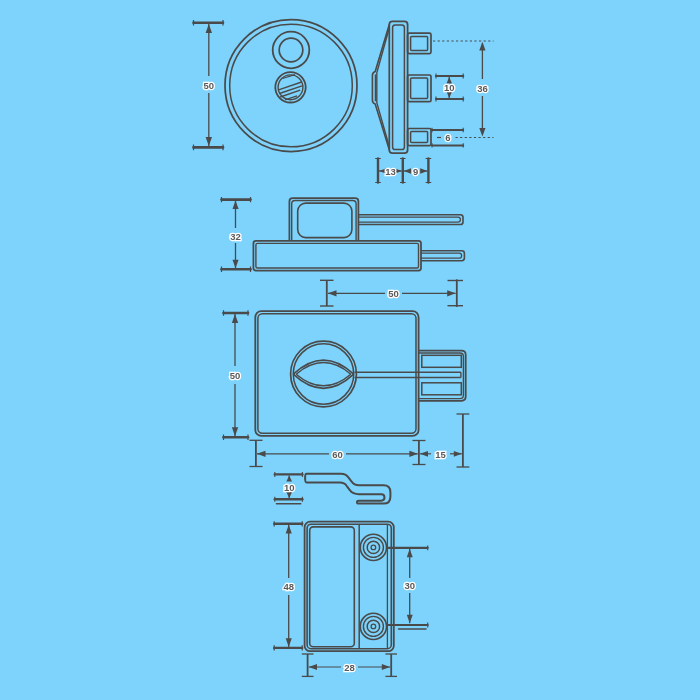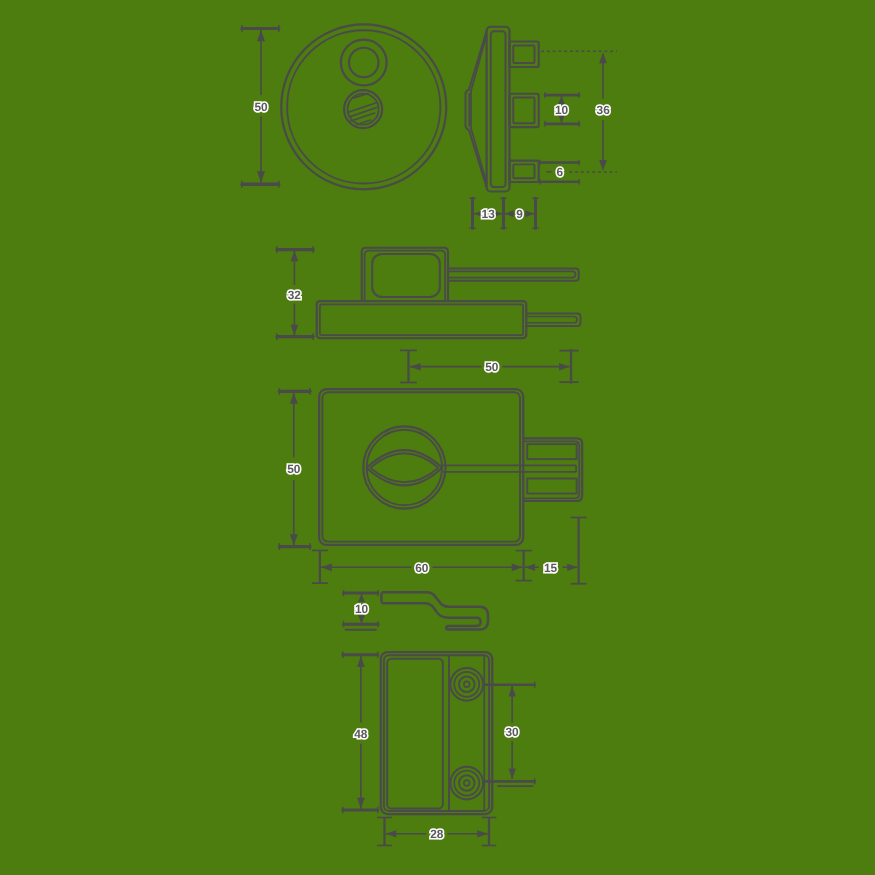--- a/index.html
+++ b/index.html
@@ -1,17 +1,17 @@
 <!DOCTYPE html>
 <html><head>
 <meta charset="utf-8">
 <title>Nightlatch technical drawing</title>
 <style>
   html,body{margin:0;padding:0;background:#ffffff;}
-  .wrap{width:700px;height:700px;position:relative;background:#4d7c0f;}
+  .wrap{width:700px;height:700px;position:relative;background:#7dd3fc;}
   text{font-family:"Liberation Sans",sans-serif;fill:#5a5a5a;font-size:9.5px;font-weight:bold;text-anchor:middle;paint-order:stroke;stroke:#ffffff;stroke-width:2.5px;}
 </style>
 </head>
 <body>
 <div class="wrap">
 <svg width="700" height="700" viewBox="0 0 700 700" xmlns="http://www.w3.org/2000/svg">
 <g fill="none" stroke="#4a4a4a" stroke-width="1.4">
 
 <g>
   <line x1="193.5" y1="22.8" x2="223" y2="22.8" stroke-width="2.6" stroke-linecap="round"></line>

